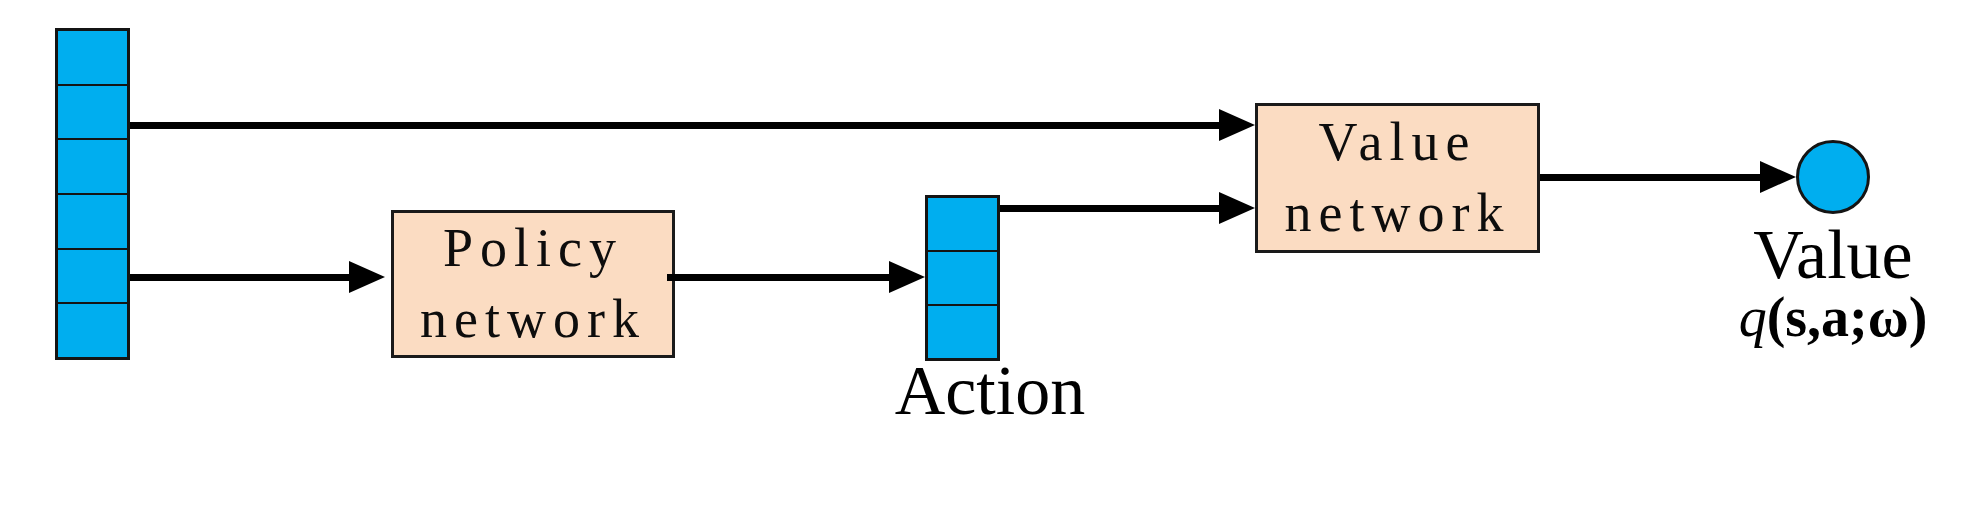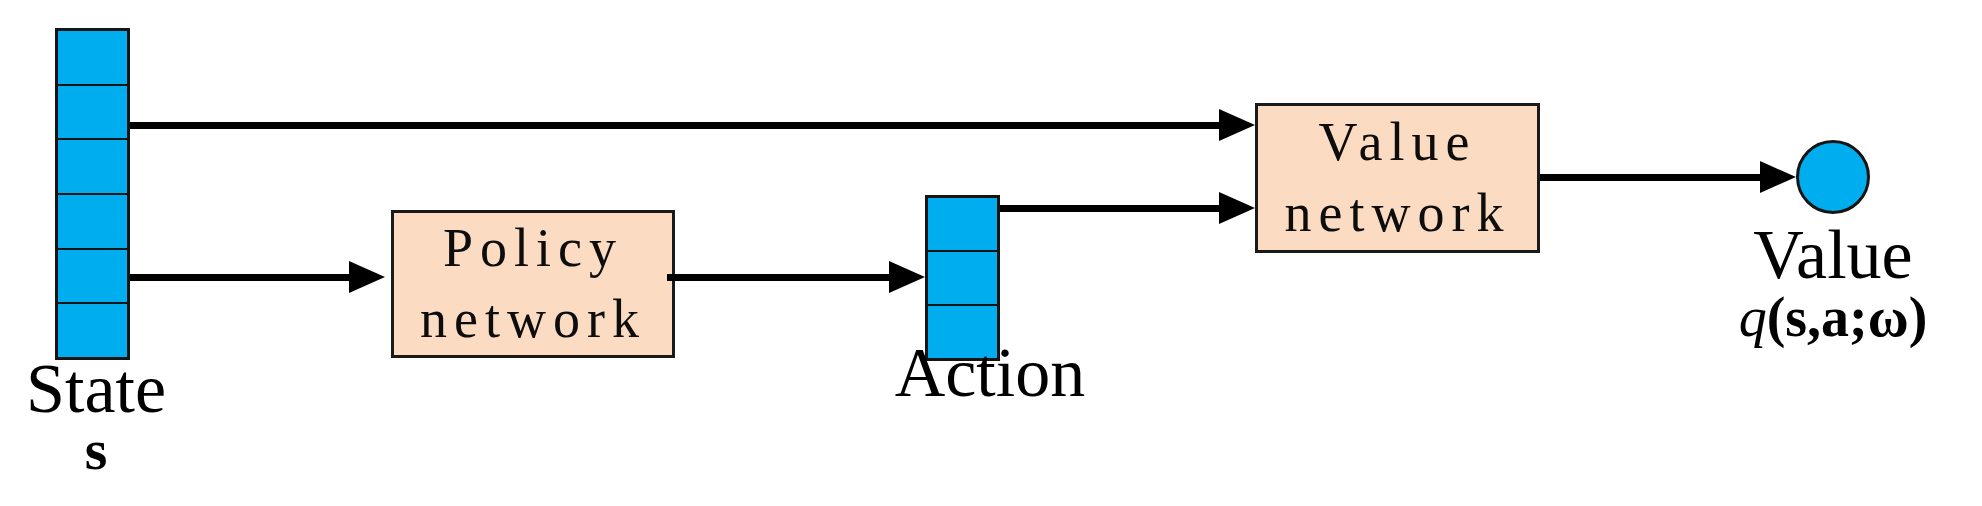--- a/index.html
+++ b/index.html
@@ -94,24 +94,20 @@
 
   <div class="stack" style="left:55px; top:28px; width:75px; height:332px;">
       <div class="cell"></div>
       <div class="cell"></div>
       <div class="cell"></div>
       <div class="cell"></div>
       <div class="cell"></div>
       <div class="cell"></div>
     </div>
 
-  <div class="label-block" style="left:6px; top:360px; width:180px;">
-    <div class="big-label">State</div>
-    <div class="symbol">s</div>
-  </div>
 
   <div class="arrow" style="left:130px; top:109px; width:1125px;">
     <div class="shaft"></div>
     <div class="head"></div>
   </div>
 
   <div class="arrow" style="left:130px; top:261px; width:255px;">
     <div class="shaft"></div>
     <div class="head"></div>
   </div>
@@ -125,21 +121,21 @@
     <div class="shaft"></div>
     <div class="head"></div>
   </div>
 
   <div class="stack" style="left:925px; top:195px; width:75px; height:166px;">
       <div class="cell"></div>
       <div class="cell"></div>
       <div class="cell"></div>
     </div>
 
-  <div class="label-block" style="left:815px; top:344px; width:350px;">
+  <div class="label-block" style="left:815px; top:362px; width:350px;">
     <div class="big-label">Action</div>
   </div>
 
   <div class="arrow" style="left:1000px; top:192px; width:255px;">
     <div class="shaft"></div>
     <div class="head"></div>
   </div>
 
   <div class="net-box" style="left:1255px; top:103px; width:285px; height:150px;">
     <div>Value</div>

